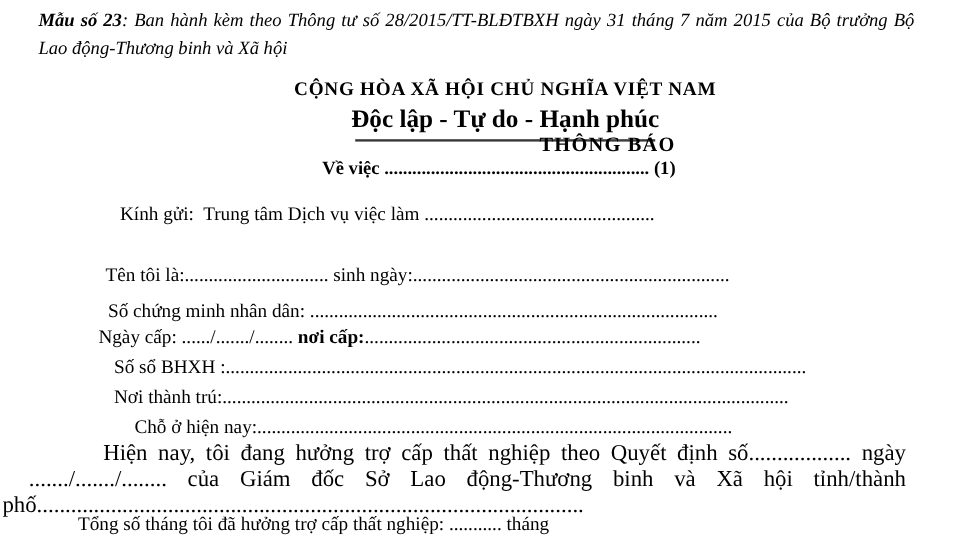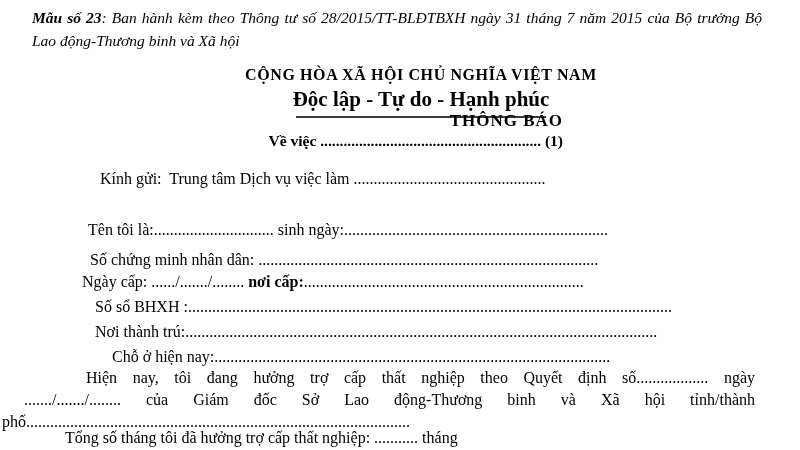--- a/index.html
+++ b/index.html
@@ -68,21 +68,21 @@
   .r-cmnd  { left: 90px; top: 251px; }
   .r-ngay  { left: 82px; top: 273px; }
   .r-bhxh  { left: 95px; top: 298px; }
   .r-tru   { left: 95px; top: 323px; }
   .r-cho   { left: 80px; top: 348px; margin-left: 32px; }
   .bold { font-weight: bold; }
   
   .para {
     position: absolute;
     left: 2px; top: 367px; width: 753px;
-    font-size: 16px; line-height: 22px;
+    font-size: 19px; line-height: 22px;
   }
   .para .p-line1 {
     text-indent: 84px;
     text-align: justify; text-align-last: justify;
   }
   .para .p-line2 {
     text-align: justify; text-align-last: justify; margin-left: 22px;
   }
   .para .p-line3 { text-align: left; }
   .total-line {

